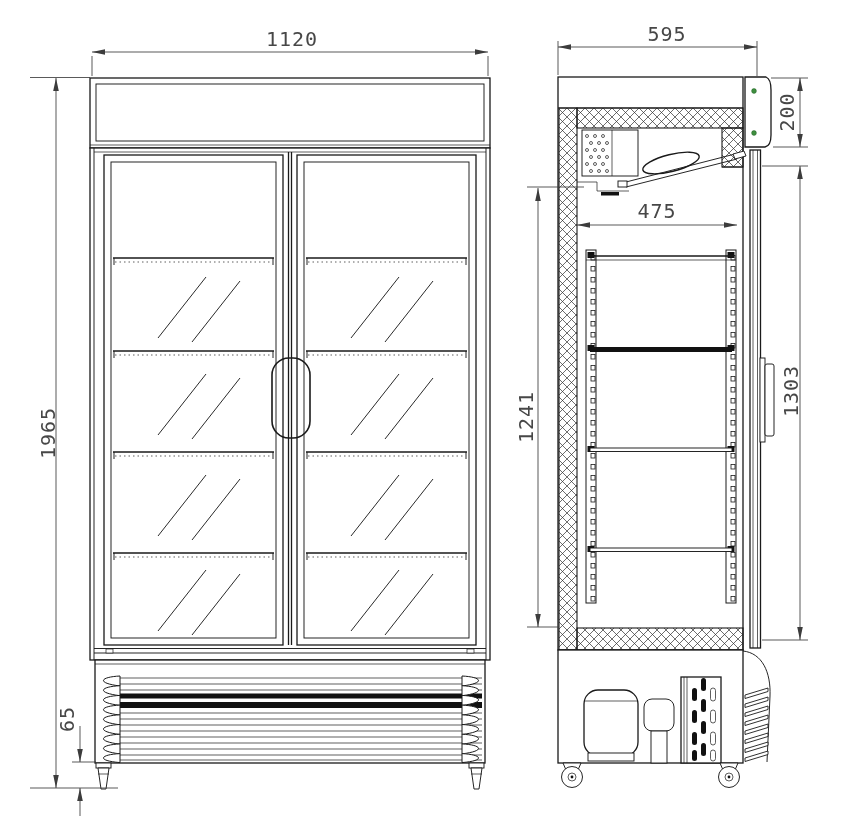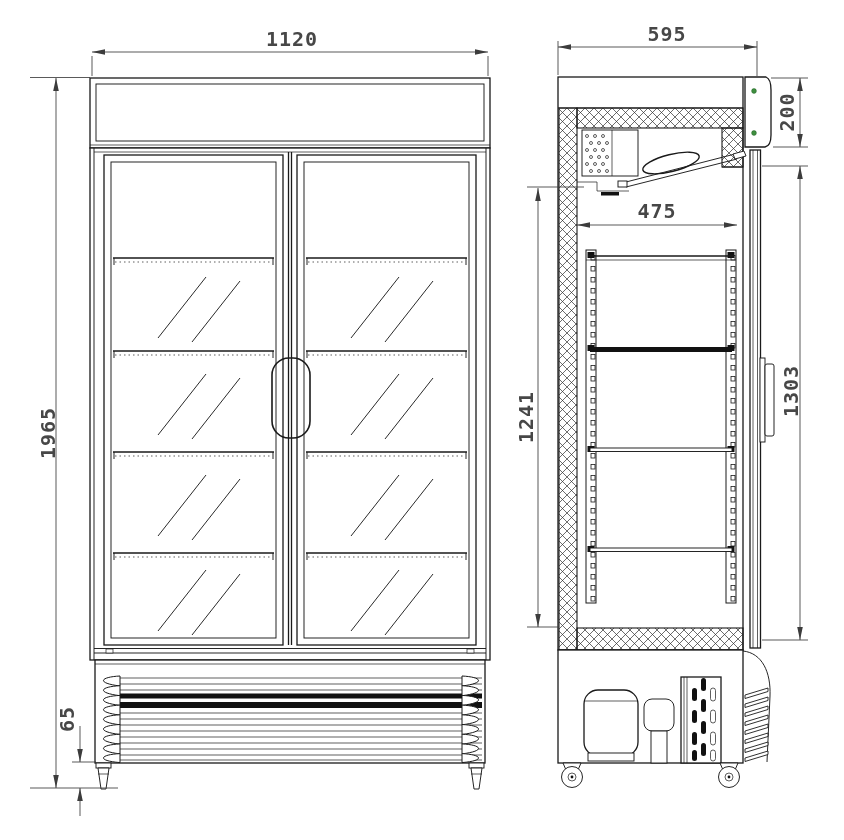--- a/index.html
+++ b/index.html
@@ -1,16 +1,16 @@
 <!DOCTYPE html>
 <html><head>
 <meta charset="utf-8">
 <style>
   html,body{margin:0;padding:0;background:#ffffff;}
-  #stage{width:844px;height:840px;position:relative;background:#fff;overflow:hidden;font-weight:bold;}
+  #stage{width:844px;height:840px;position:relative;background:#fff;overflow:hidden;}
   svg{display:block;}
   .ln{stroke:#1a1a1a;fill:none;stroke-width:1.3;}
   .lnthin{stroke:#1a1a1a;fill:none;stroke-width:0.7;}
   .lnmed{stroke:#1a1a1a;fill:none;stroke-width:0.95;}
   .fw{fill:#ffffff;}
   .blk{fill:#111111;stroke:none;}
   .hatch{fill:url(#xhatch);stroke:#1a1a1a;stroke-width:1.1;}
   .dim{stroke:#3c3c3c;stroke-width:0.85;fill:none;}
   .arw{fill:#3c3c3c;stroke:none;}
   .dimtext{fill:#474747;font-family:"DejaVu Sans Mono","Liberation Mono",monospace;

